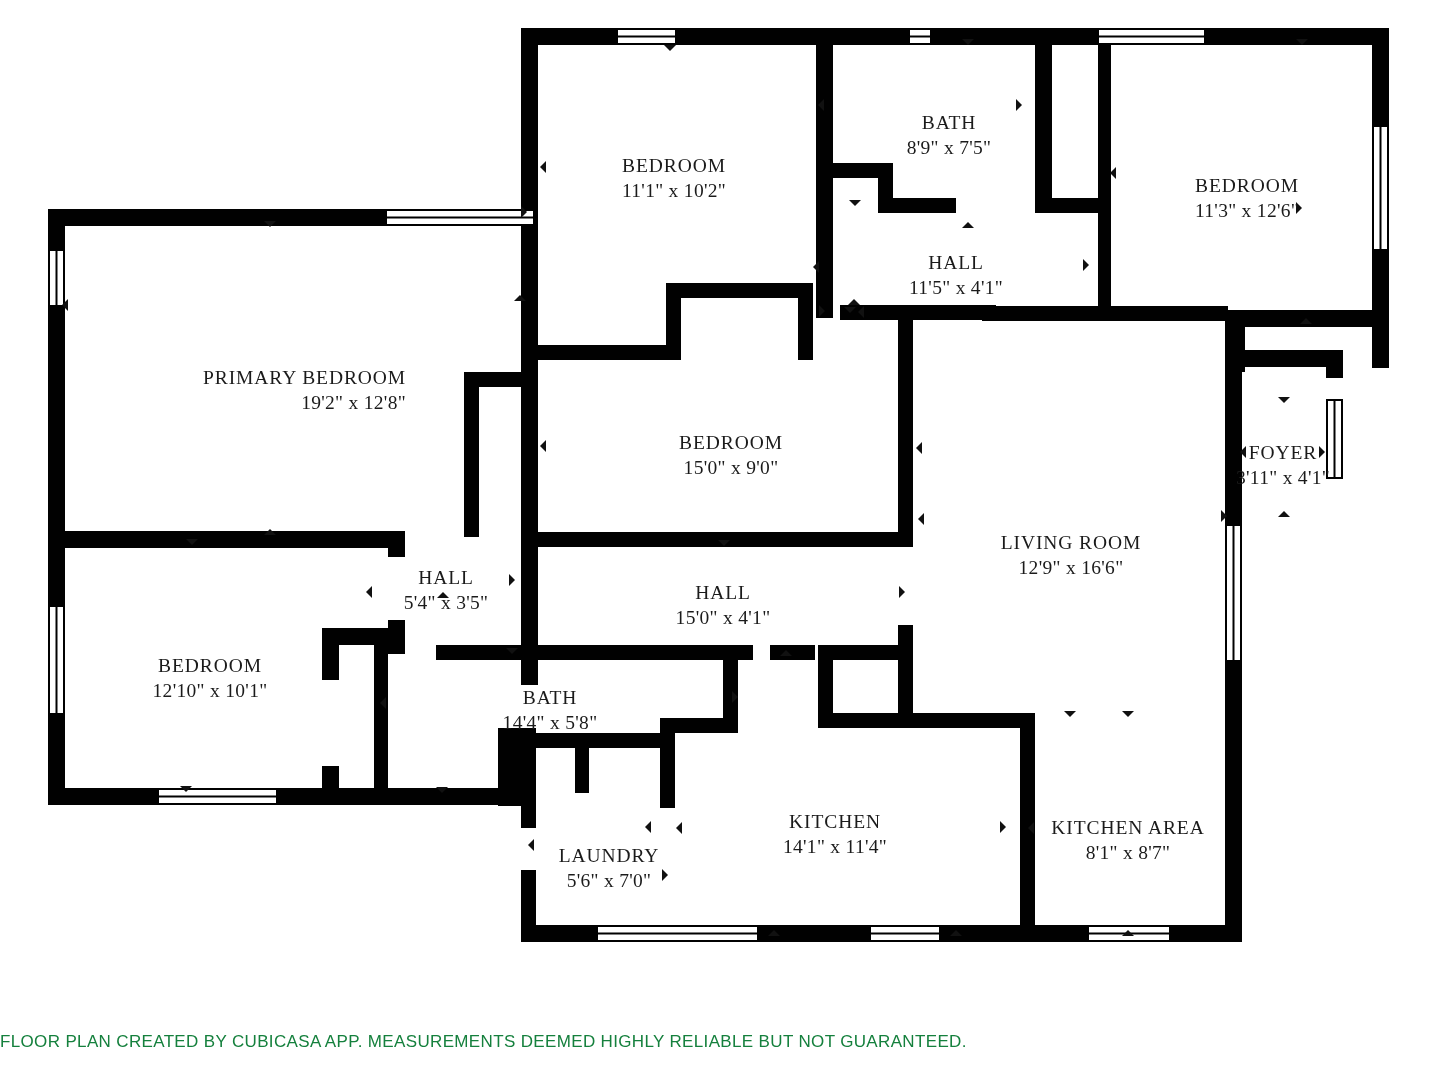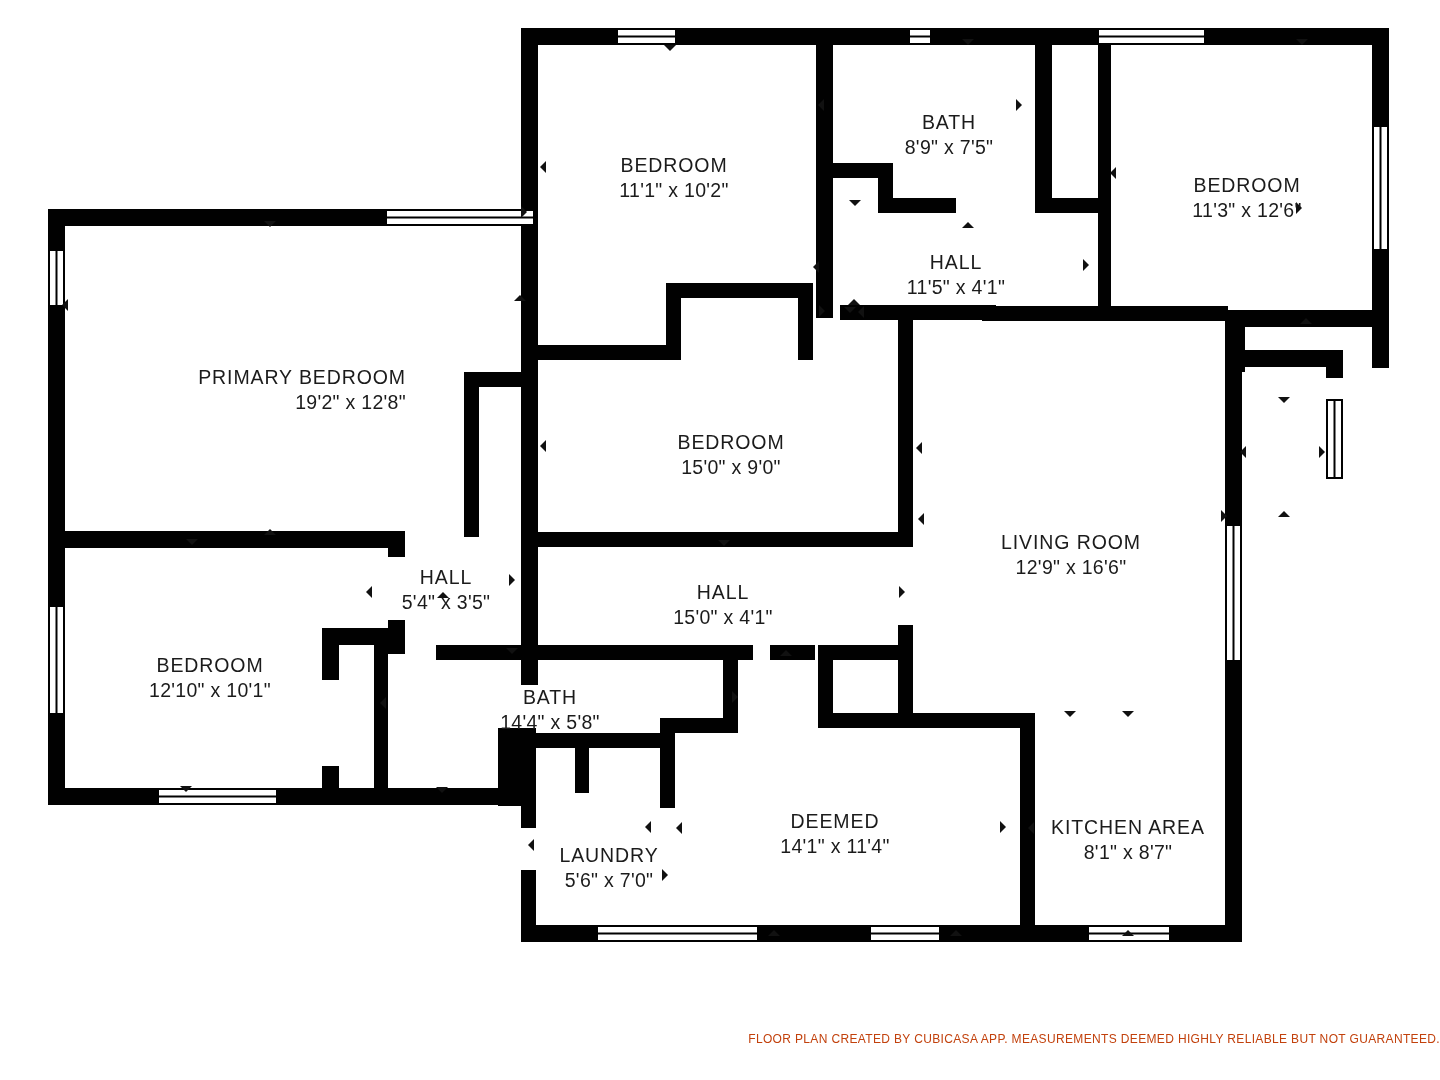--- a/index.html
+++ b/index.html
@@ -31,43 +31,44 @@
   .win-frame { fill: #ffffff; stroke: #010101; stroke-width: 2; }
   .win-line { stroke: #010101; stroke-width: 2; fill: none; }
   .arrow { fill: #111111; }
   .room-label {
     position: absolute;
     text-align: center;
     color: #1b1b1b;
     line-height: 1.18;
     white-space: nowrap;
     pointer-events: none;
+    font-family: Liberation Serif, serif;
   }
   .room-name {
     display: block;
     font-size: 19.5px;
     letter-spacing: 0.9px;
     font-weight: 400;
   }
   .room-dims {
     display: block;
     font-size: 19.5px;
     letter-spacing: 0.3px;
     font-weight: 400;
     margin-top: 2px;
   }
   .footer-note {
     position: absolute;
     left: 0;
     right: 0;
     top: 1032px;
-    text-align: right;
-    font-size: 12px;
+    text-align: left;
+    font-size: 17px;
     letter-spacing: 0.35px;
-    color: #c2410c;
+    color: #15803d;
     font-family: "Liberation Sans", sans-serif;
   }
 </style>
 </head>
 <body>
 
 <div id="plan-wrap">
 
   <svg id="floorplan" viewBox="0 0 1440 1080">
 
@@ -321,20 +322,24 @@
   <div class="room-label" style="left:618px; top:431px; width:226px;">
     <span class="room-name">BEDROOM</span>
     <span class="room-dims">15'0" x 9'0"</span>
   </div>
 
   <div class="room-label" style="left:958px; top:531px; width:226px;">
     <span class="room-name">LIVING ROOM</span>
     <span class="room-dims">12'9" x 16'6"</span>
   </div>
 
+  <div class="room-label" style="left:1172px; top:441px; width:222px;">
+    <span class="room-name">FOYER</span>
+    <span class="room-dims">3'11" x 4'1"</span>
+  </div>
 
   <div class="room-label" style="left:336px; top:566px; width:220px;">
     <span class="room-name">HALL</span>
     <span class="room-dims">5'4" x 3'5"</span>
   </div>
 
   <div class="room-label" style="left:612px; top:581px; width:222px;">
     <span class="room-name">HALL</span>
     <span class="room-dims">15'0" x 4'1"</span>
   </div>
@@ -343,21 +348,21 @@
     <span class="room-name">BEDROOM</span>
     <span class="room-dims">12'10" x 10'1"</span>
   </div>
 
   <div class="room-label" style="left:438px; top:686px; width:224px;">
     <span class="room-name">BATH</span>
     <span class="room-dims">14'4" x 5'8"</span>
   </div>
 
   <div class="room-label" style="left:722px; top:810px; width:226px;">
-    <span class="room-name">DEEMED</span>
+    <span class="room-name">KITCHEN</span>
     <span class="room-dims">14'1" x 11'4"</span>
   </div>
 
   <div class="room-label" style="left:1015px; top:816px; width:226px;">
     <span class="room-name">KITCHEN AREA</span>
     <span class="room-dims">8'1" x 8'7"</span>
   </div>
 
   <div class="room-label" style="left:496px; top:844px; width:226px;">
     <span class="room-name">LAUNDRY</span>

